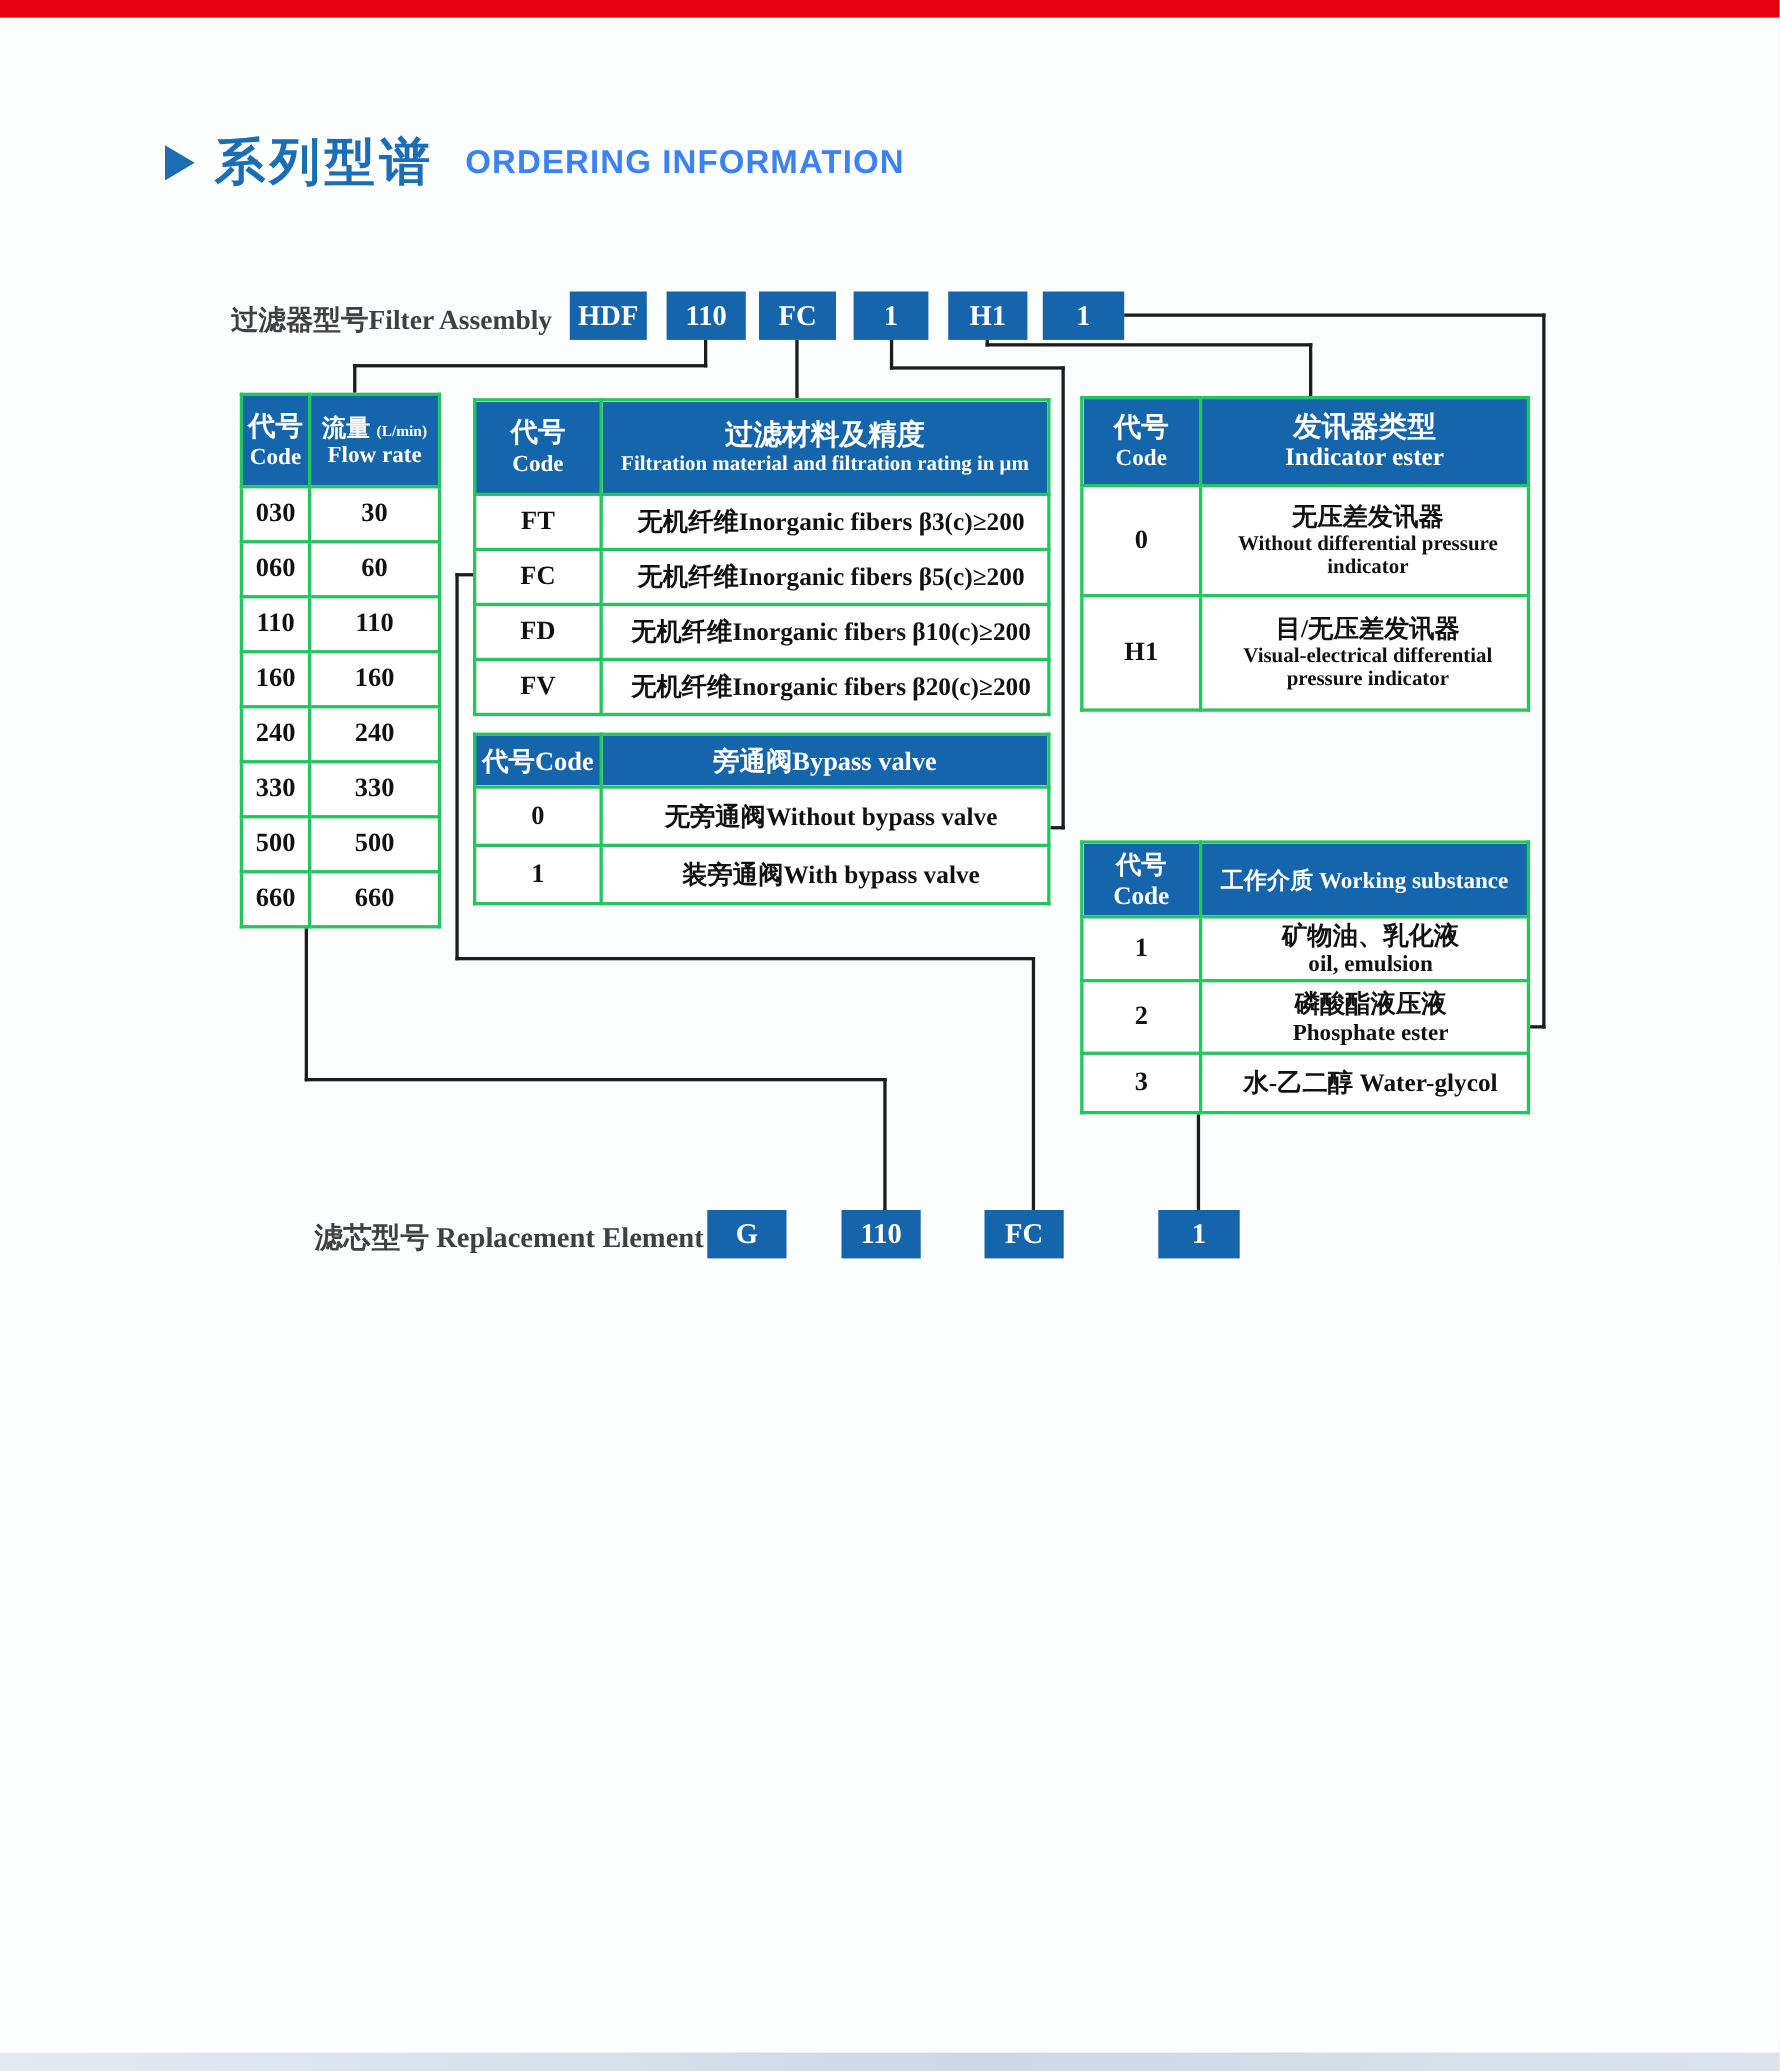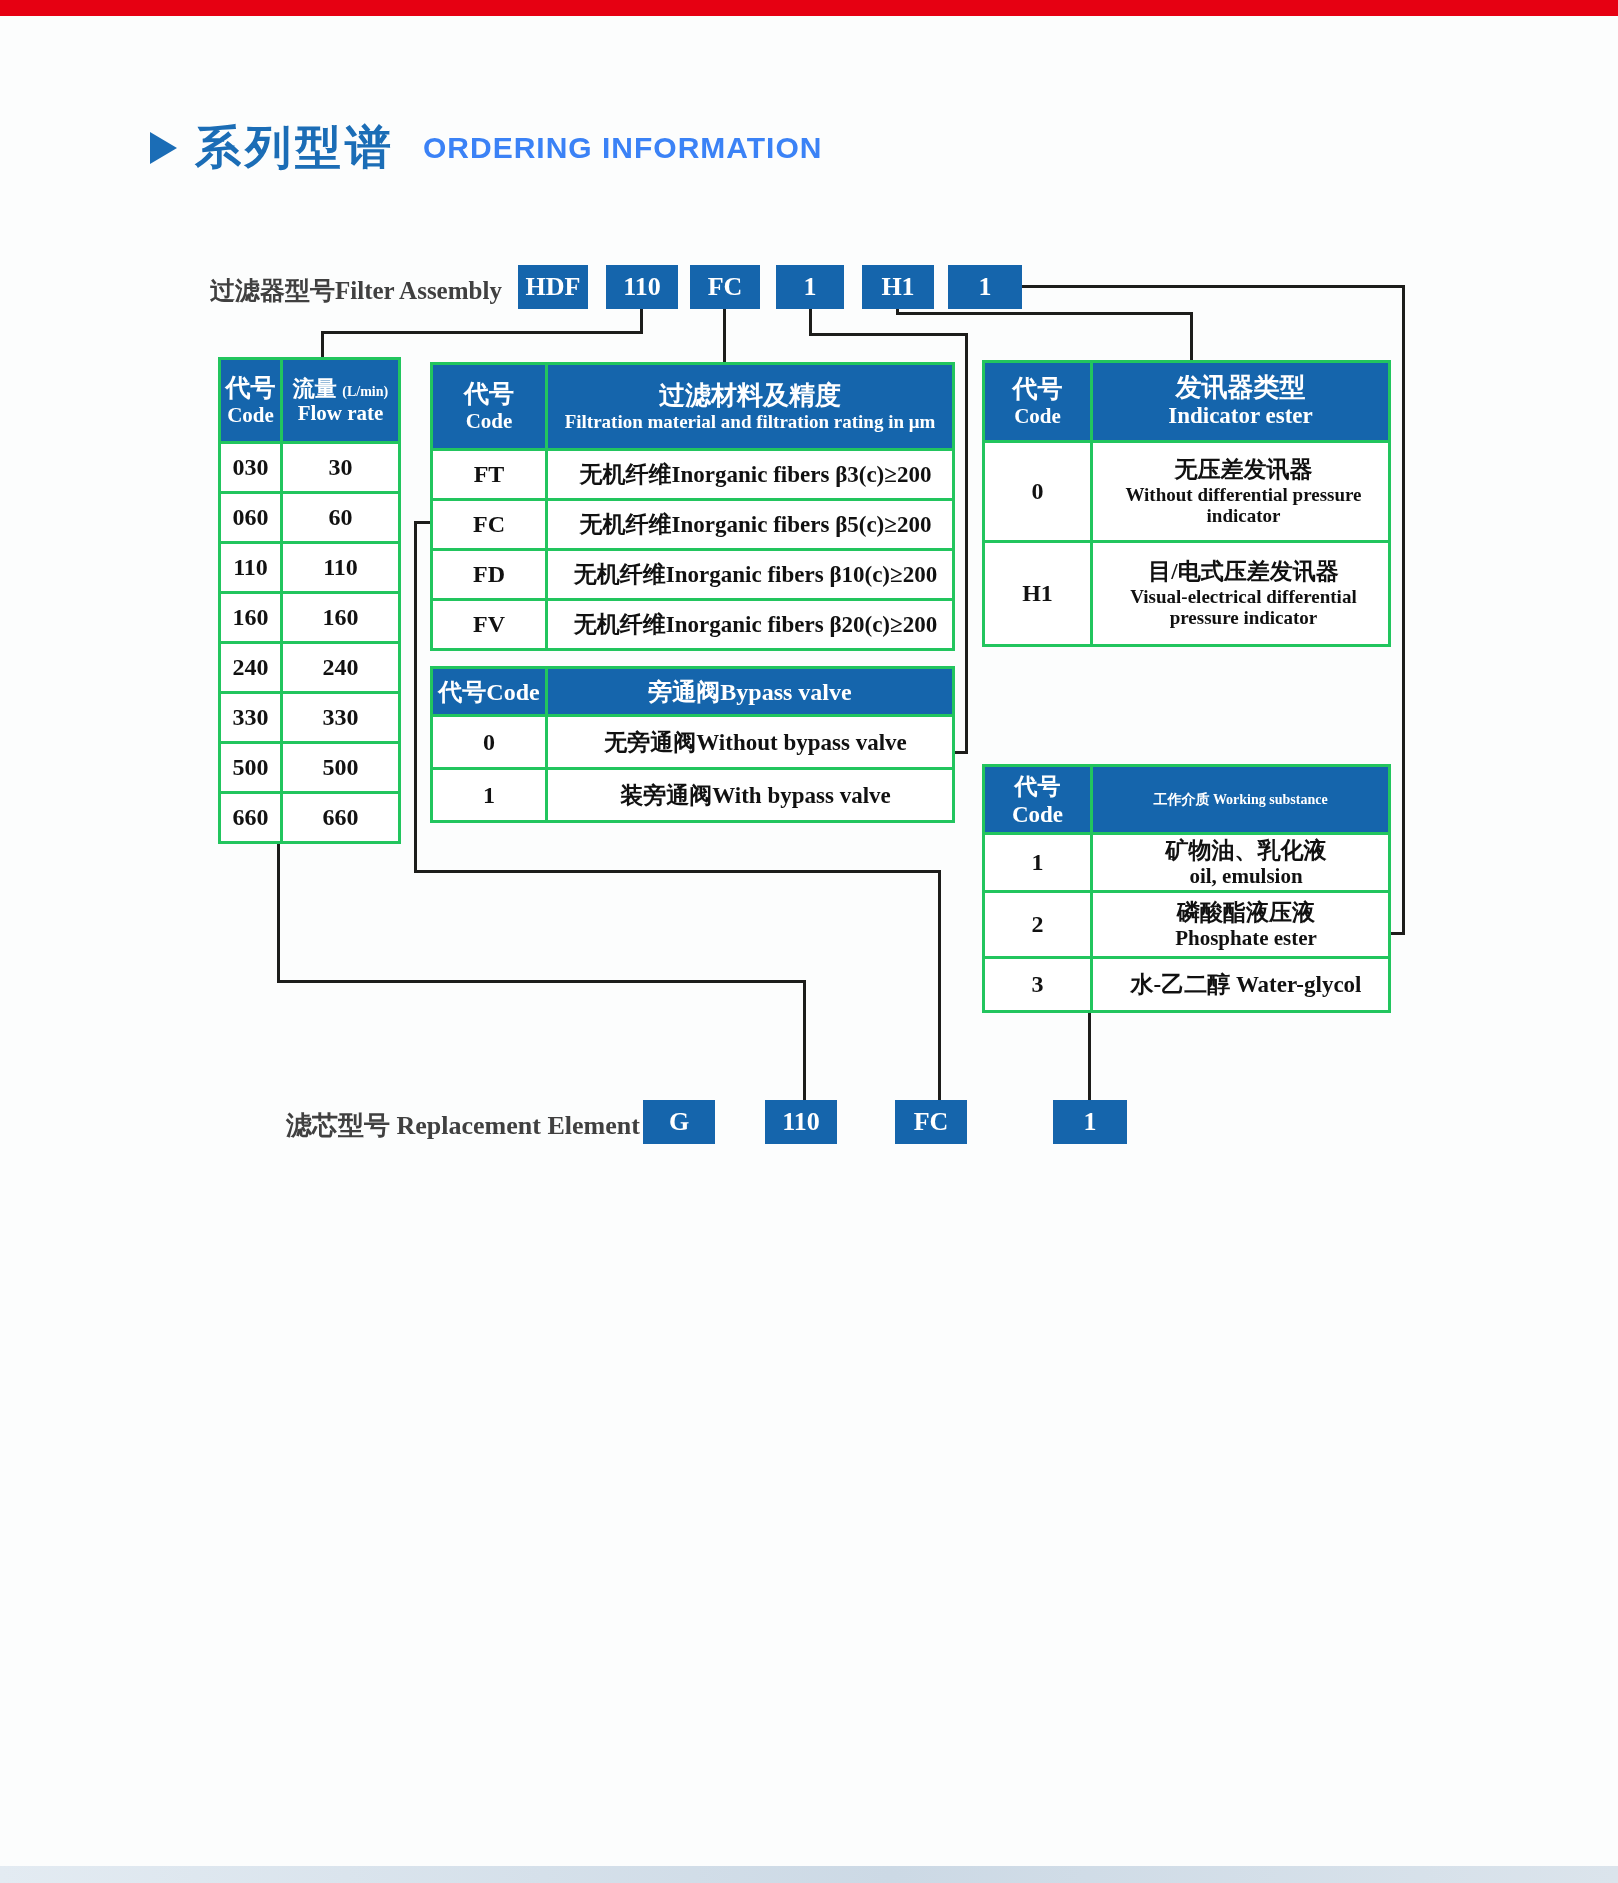--- a/index.html
+++ b/index.html
@@ -212,36 +212,36 @@
     <tr style="height:100px;">
       <td class="code">0</td>
       <td class="desc" style="padding-right:6px;">
         <div class="cellcn">无压差发讯器</div>
         <div class="cellen">Without differential pressure indicator</div>
       </td>
     </tr>
     <tr style="height:104px;">
       <td class="code">H1</td>
       <td class="desc" style="padding-right:6px;">
-        <div class="cellcn">目/电式压差发讯器</div>
+        <div class="cellcn">目/无压差发讯器</div>
         <div class="cellen">Visual-electrical differential pressure indicator</div>
       </td>
     </tr>
   </tbody>
     </table>
 
   <table class="ot" style="left:982px;top:764px;width:406px;">
     <colgroup>
         <col style="width:108px;">
         <col style="width:298px;">
       </colgroup>
     <tbody>
         <tr style="height:68px;">
       <th style="font-size:23px;">代号Code</th>
-      <th style="font-size:14px;">工作介质 Working substance</th>
+      <th style="font-size:21px;">工作介质 Working substance</th>
     </tr>
     <tr style="height:58px;">
       <td class="code">1</td>
       <td class="desc">
             <div class="cellcn">矿物油、乳化液</div>
           <div class="cellen" style="font-size:21px;">oil, emulsion</div>
           </td>
     </tr>
     <tr style="height:66px;">
       <td class="code">2</td>

